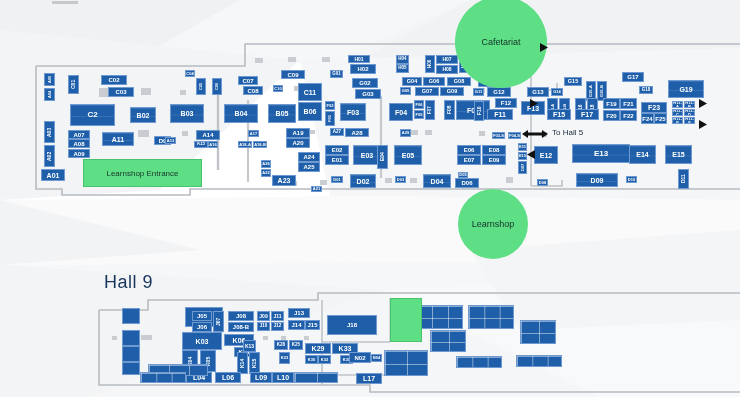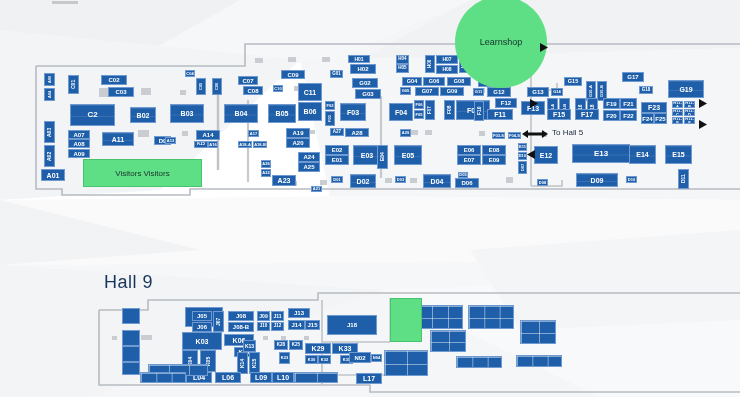--- a/index.html
+++ b/index.html
@@ -268,26 +268,29 @@
       <div class="booth f4" style="left: 684px; top: 117px; width: 11px; height: 7px;">H11-F</div>
       <div class="booth f7" style="left: 629px; top: 145px; width: 27px; height: 19px; background-image: linear-gradient(rgba(255, 255, 255, 0.1) 1px, transparent 1px); background-size: 100% 9.5px;">E14</div>
       <div class="booth f7" style="left: 665px; top: 145px; width: 27px; height: 19px; background-image: linear-gradient(rgba(255, 255, 255, 0.1) 1px, transparent 1px); background-size: 100% 9.5px;">E15</div>
       <div class="booth f4" style="left: 626px; top: 176px; width: 11px; height: 7px;">D10</div>
       <div class="booth f5 vt" style="left: 678px; top: 169px; width: 11px; height: 20px;">D11</div>
       <div class="booth f4" style="left: 508px; top: 132px; width: 13px; height: 7px;">F04-S</div>
       <div class="booth f4" style="left: 492px; top: 132px; width: 13px; height: 7px;">F03-S</div>
     </div>
 
   <div class="green" id="vis-green" style="left:83px;top:159px;width:119px;height:28px;"></div>
-  <div class="entrance-label" style="left:83px;top:159px;width:119px;height:28px;">Visitors Visitors</div>
+  <div class="entrance-label" style="left:83px;top:159px;width:119px;height:28px;">Learnshop Entrance</div>
 
   <div class="circle" style="left:455px;top:-4px;width:92px;height:92px;">
+    <span>Cafetariat</span>
+  </div>
+
+  <div class="circle" style="left:458px;top:189px;width:70px;height:70px;">
     <span>Learnshop</span>
   </div>
-
 
   <div class="arrow-h" style="left:522px;top:128px;">
     <svg width="26" height="12" viewBox="0 0 26 12" xmlns="http://www.w3.org/2000/svg">
       <line x1="4" y1="6" x2="22" y2="6" stroke="#111111" stroke-width="3"></line>
       <polygon points="0,6 6,2 6,10" fill="#111111"></polygon>
       <polygon points="26,6 20,2 20,10" fill="#111111"></polygon>
     </svg>
   </div>
   <div class="tohall" style="left:552px;top:128px;">To Hall 5</div>
 

